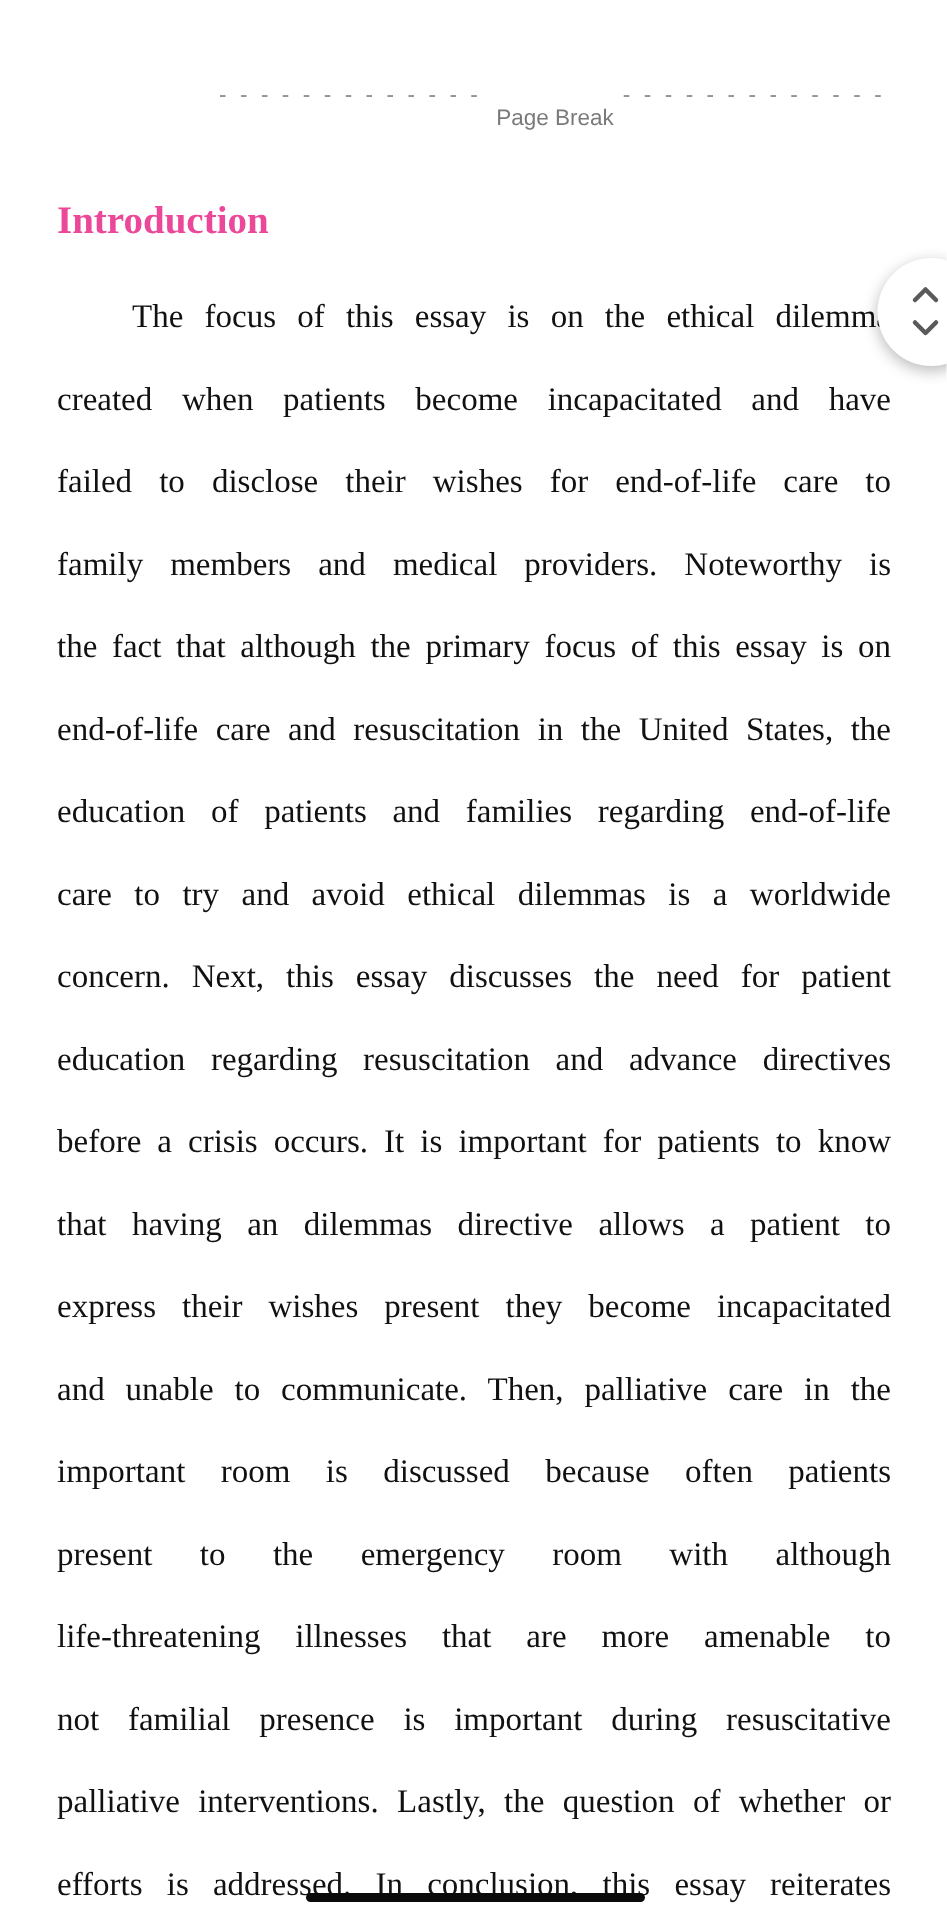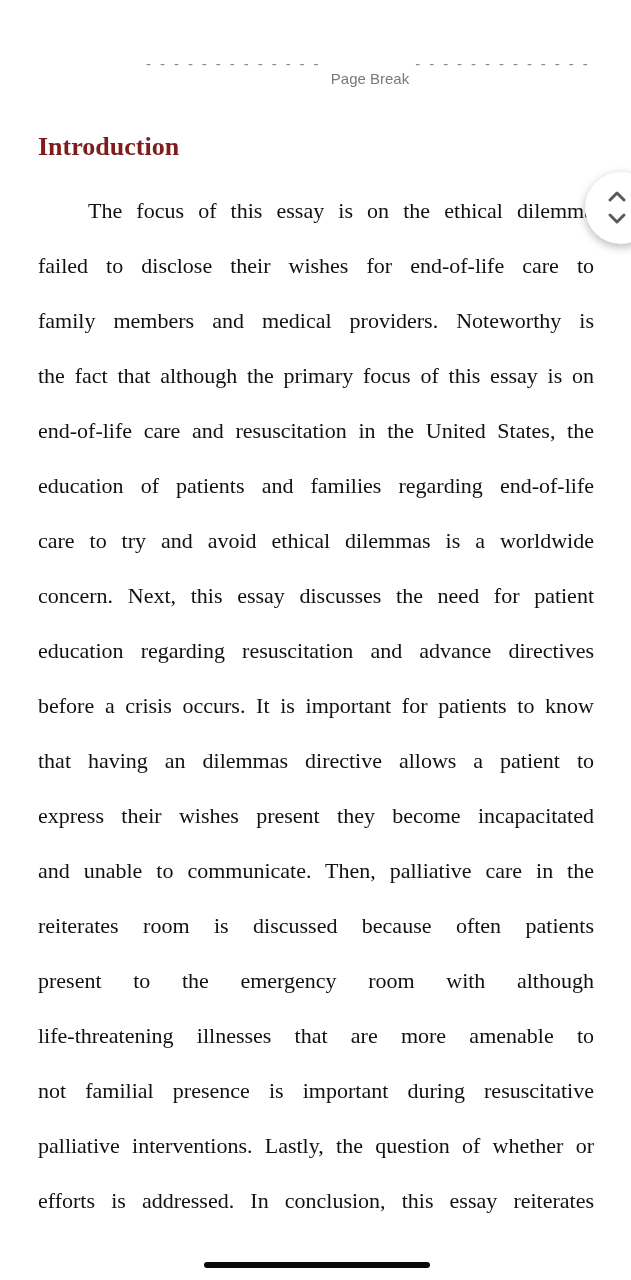--- a/index.html
+++ b/index.html
@@ -43,21 +43,21 @@
     }
     .heading {
       position: absolute;
       top: 130px;
       left: 38px;
       margin: 0;
       font-family: "Liberation Serif", "DejaVu Serif", serif;
       font-weight: bold;
       font-size: 26px;
       line-height: 34px;
-      color: #7f1d1d;
+      color: #ec4899;
     }
     .body-text {
       position: absolute;
       top: 183px;
       left: 38px;
       width: 556px;
       margin: 0;
     }
     .line {
       display: block;
@@ -118,33 +118,34 @@
 <div class="page-break">
   <span class="dashes left">- - - - - - - - - - - - - - - -</span>
   <span class="label">Page Break</span>
   <span class="dashes right">- - - - - - - - - - - - - - - -</span>
 </div>
 
 <h2 class="heading">Introduction</h2>
 
 <div class="body-text">
   <span class="line first"><span class="t">The focus of this essay is on the ethical dilemma</span></span>
+  <span class="line"><span class="t">created when patients become incapacitated and have</span></span>
   <span class="line"><span class="t">failed to disclose their wishes for end-of-life care to</span></span>
   <span class="line"><span class="t">family members and medical providers. Noteworthy is</span></span>
   <span class="line"><span class="t">the fact that although the primary focus of this essay is on</span></span>
   <span class="line"><span class="t">end-of-life care and resuscitation in the United States, the</span></span>
   <span class="line"><span class="t">education of patients and families regarding end-of-life</span></span>
   <span class="line"><span class="t">care to try and avoid ethical dilemmas is a worldwide</span></span>
   <span class="line"><span class="t">concern.  Next, this essay discusses the need for patient</span></span>
   <span class="line"><span class="t">education regarding resuscitation and advance directives</span></span>
   <span class="line"><span class="t">before a crisis occurs. It is important for patients to know</span></span>
   <span class="line"><span class="t">that having an dilemmas directive allows a patient to</span></span>
   <span class="line"><span class="t">express their wishes present they become incapacitated</span></span>
   <span class="line"><span class="t">and unable to communicate.  Then, palliative care in the</span></span>
-  <span class="line"><span class="t">reiterates room is discussed because often patients</span></span>
+  <span class="line"><span class="t">important room is discussed because often patients</span></span>
   <span class="line"><span class="t">present to the emergency room with although</span></span>
   <span class="line"><span class="t">life-threatening illnesses that are more amenable to</span></span>
   <span class="line"><span class="t">not familial presence is important during resuscitative</span></span>
   <span class="line"><span class="t">palliative interventions. Lastly, the question of whether or</span></span>
   <span class="line"><span class="t">efforts is addressed.  In conclusion, this essay reiterates</span></span>
 </div>
 
 <div class="scroll-control">
   <svg class="chev up" viewBox="0 0 20 14">
     <polyline points="3,11 10,4 17,11" fill="none" stroke="#5a5a5a" stroke-width="3" stroke-linecap="round" stroke-linejoin="round"></polyline>

